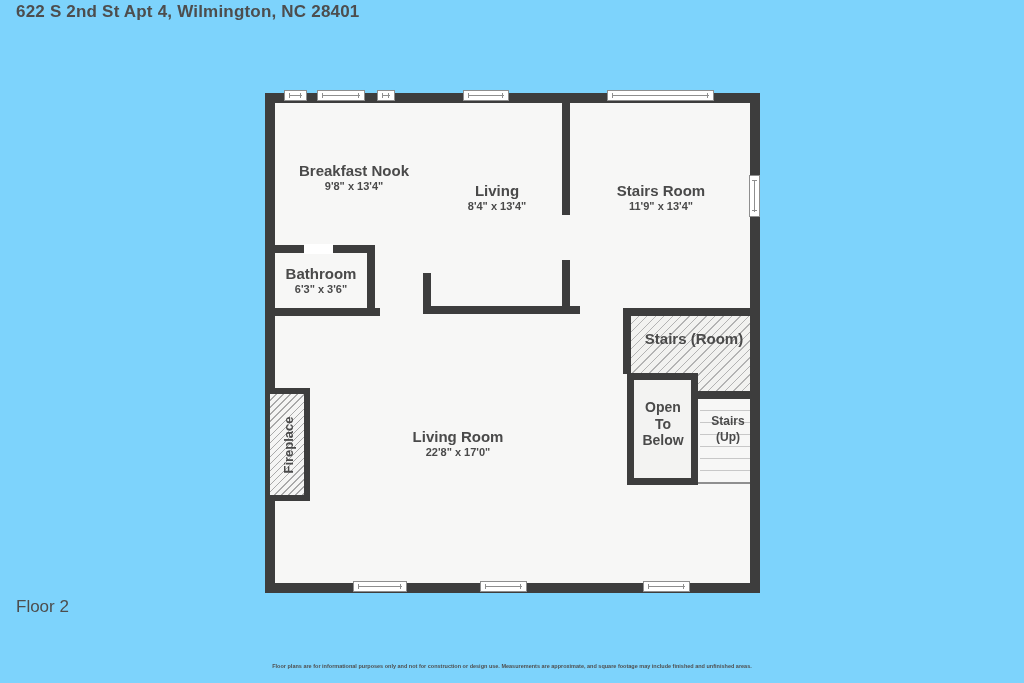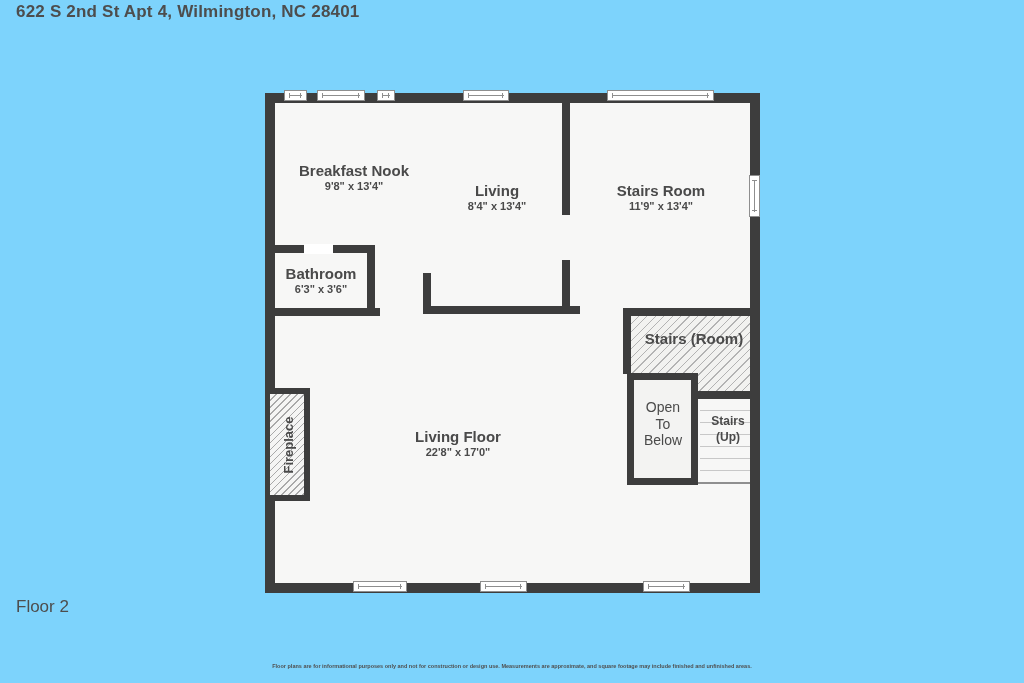--- a/index.html
+++ b/index.html
@@ -80,21 +80,21 @@
   .room-label{transform:translateX(-50%);text-align:center;color:#4a4a4a;white-space:nowrap;}
   .room-name{display:block;font-size:15px;font-weight:700;}
   .room-dims{display:block;font-size:11px;font-weight:700;margin-top:1px;}
   .lbl-breakfast{left:354px;top:162px;}
   .lbl-kitchen{left:497px;top:182px;}
   .lbl-dining{left:661px;top:182px;}
   .lbl-bathroom{left:321px;top:265px;}
   .lbl-living{left:458px;top:428px;}
   .lbl-stairs-down{left:694px;top:330px;font-size:15px;font-weight:700;}
   .pre{white-space:pre-line;}
-  .lbl-open-below{left:663px;top:399px;font-size:14px;font-weight:400;line-height:16.5px;}
+  .lbl-open-below{left:663px;top:399px;font-size:14px;font-weight:700;line-height:16.5px;}
   .lbl-stairs-up{left:728px;top:413px;font-size:12px;font-weight:700;line-height:16px;}
   .lbl-fireplace{
     left:288px;top:445px;transform:translate(-50%,-50%) rotate(-90deg);
     font-size:13px;font-weight:600;color:#4a4a4a;white-space:nowrap;text-align:center;
   }
 </style>
 </head>
 <body>
 
 <div class="canvas">
@@ -151,21 +151,21 @@
     </div>
     <div class="abs room-label lbl-dining">
       <span class="room-name">Stairs Room</span>
       <span class="room-dims">11'9" x 13'4"</span>
     </div>
     <div class="abs room-label lbl-bathroom">
       <span class="room-name">Bathroom</span>
       <span class="room-dims">6'3" x 3'6"</span>
     </div>
     <div class="abs room-label lbl-living">
-      <span class="room-name">Living Floor</span>
+      <span class="room-name">Living Room</span>
       <span class="room-dims">22'8" x 17'0"</span>
     </div>
 
     <div class="abs room-label lbl-stairs-down">Stairs (Room)</div>
     <div class="abs room-label pre lbl-open-below">Open
 To
 Below</div>
     <div class="abs room-label pre lbl-stairs-up">Stairs
 (Up)</div>
     <div class="abs lbl-fireplace">Fireplace</div>

